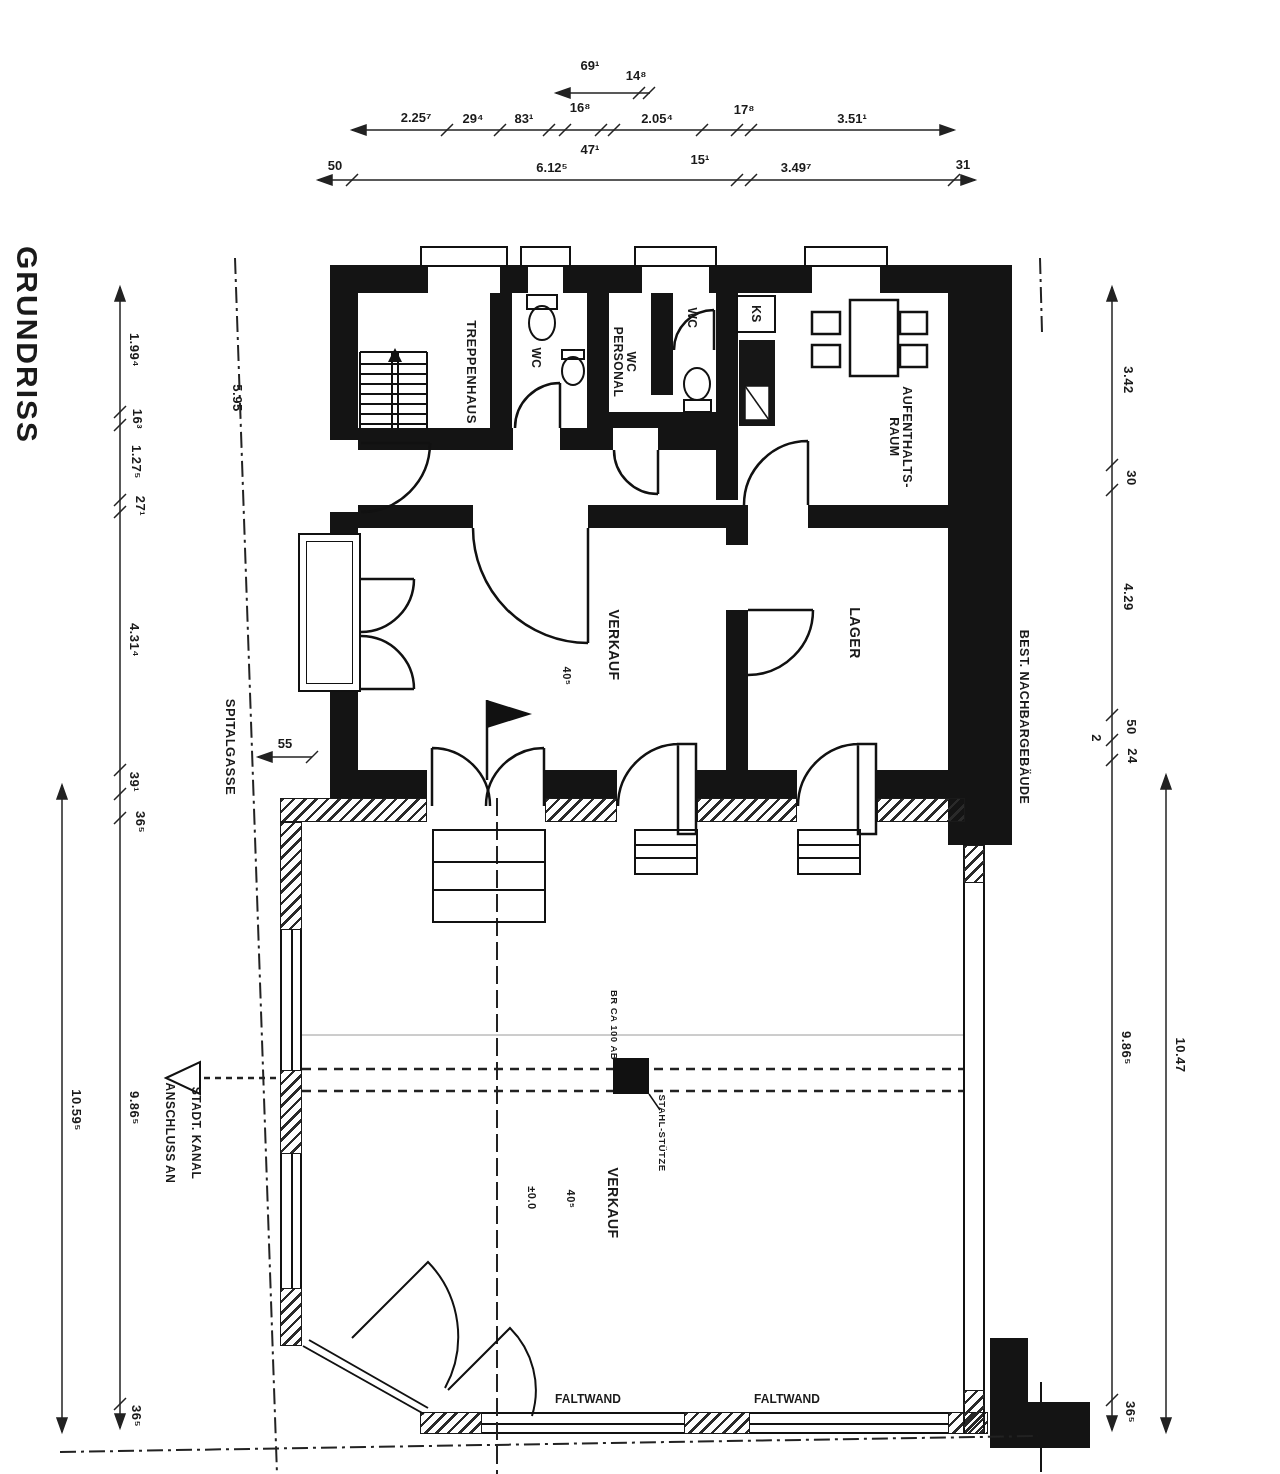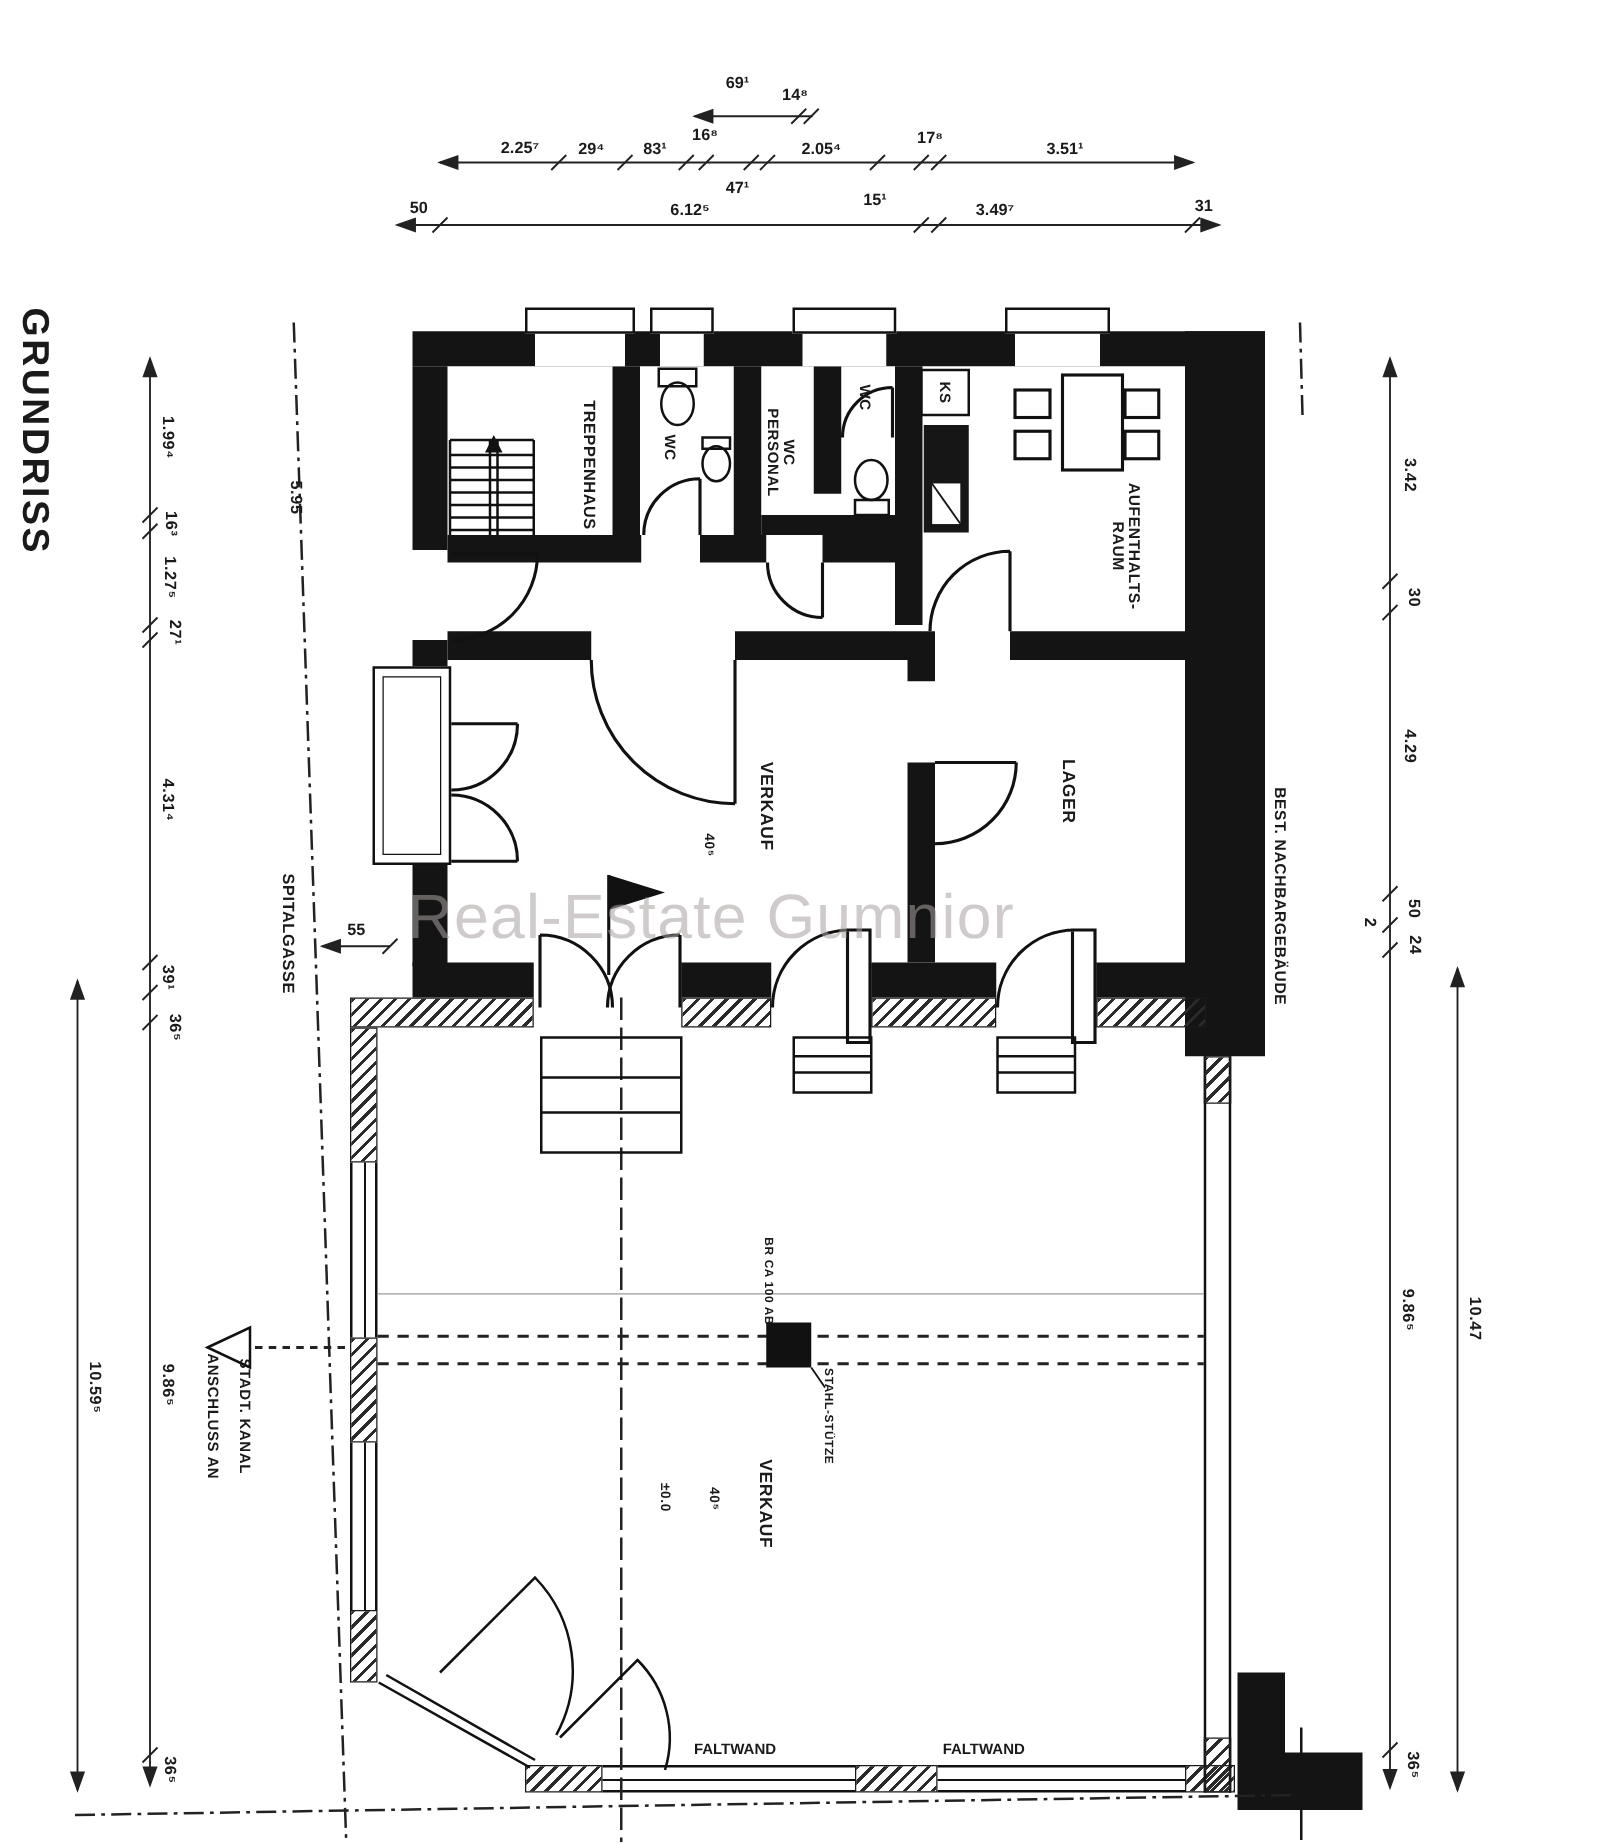--- a/index.html
+++ b/index.html
@@ -216,30 +216,29 @@
       <polygon points="1112,287 1107,301 1117,301"></polygon>
         <polygon points="1112,1430 1107,1416 1117,1416"></polygon>
       <path d="M1106,471 L1118,459 M1106,496 L1118,484 M1106,721 L1118,709 M1106,746 L1118,734 M1106,766 L1118,754 M1106,1406 L1118,1394" fill="none"></path>
 
       <path d="M1166,775 V1432" fill="none"></path>
       <polygon points="1166,775 1161,789 1171,789"></polygon>
         <polygon points="1166,1432 1161,1418 1171,1418"></polygon>
     </g>
   </svg>
 
-  <div id="watermark" style="left:326px;top:704px">Real-Estate Gumnior</div>
 
   <div class="v" style="left:-63px;top:326px;width:180px;height:38px;font-size:30px;font-weight:700;letter-spacing:2px">GRUNDRISS</div>
 
   <div class="hlab" style="left:590px;top:58px">69¹</div>
   <div class="hlab" style="left:636px;top:68px">14⁸</div>
   <div class="hlab" style="left:416px;top:110px">2.25⁷</div>
   <div class="hlab" style="left:473px;top:111px">29⁴</div>
   <div class="hlab" style="left:524px;top:111px">83¹</div>
-  <div class="hlab" style="left:564px;top:100px">16⁸</div>
+  <div class="hlab" style="left:580px;top:100px">16⁸</div>
   <div class="hlab" style="left:657px;top:111px">2.05⁴</div>
   <div class="hlab" style="left:744px;top:102px">17⁸</div>
   <div class="hlab" style="left:852px;top:111px">3.51¹</div>
   <div class="hlab" style="left:590px;top:142px">47¹</div>
   <div class="hlab" style="left:335px;top:158px">50</div>
   <div class="hlab" style="left:552px;top:160px">6.12⁵</div>
   <div class="hlab" style="left:700px;top:152px">15¹</div>
   <div class="hlab" style="left:796px;top:160px">3.49⁷</div>
   <div class="hlab" style="left:963px;top:157px">31</div>
 

